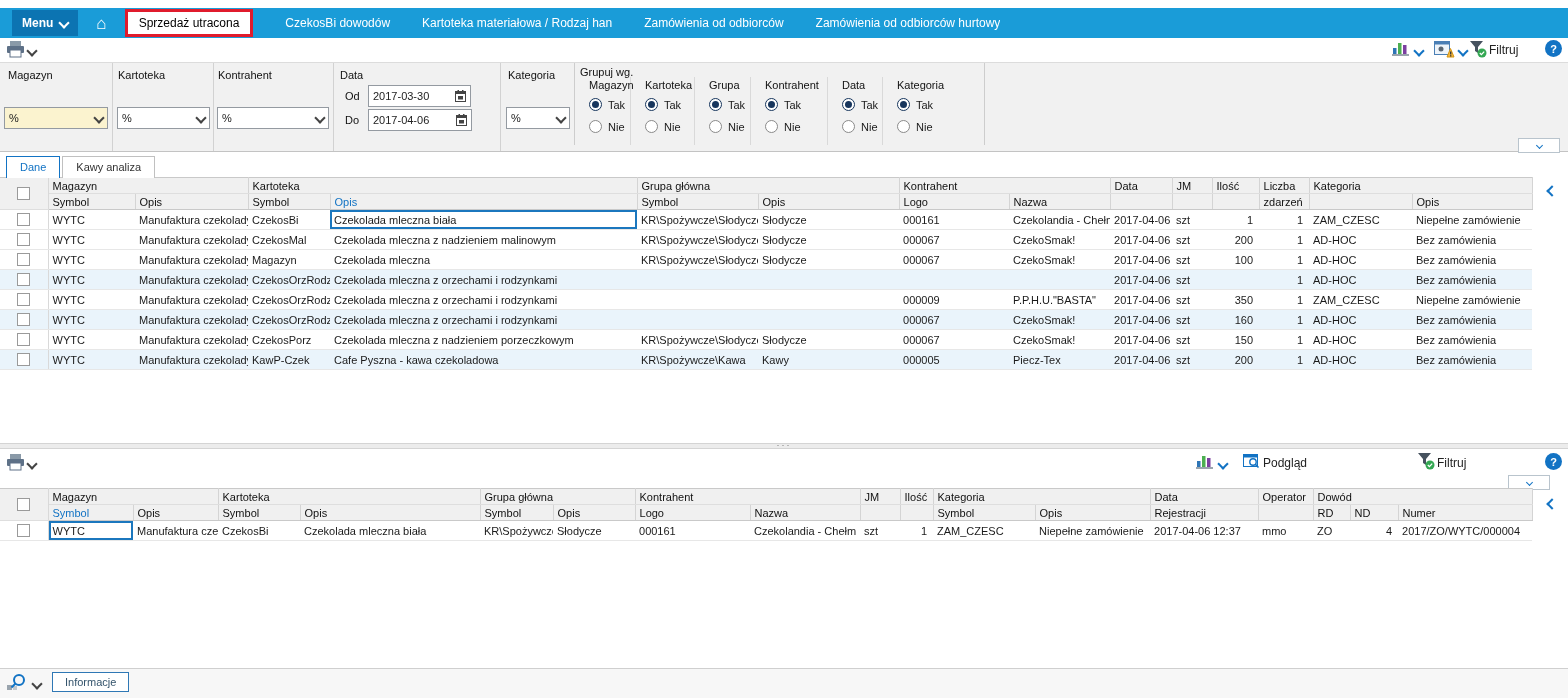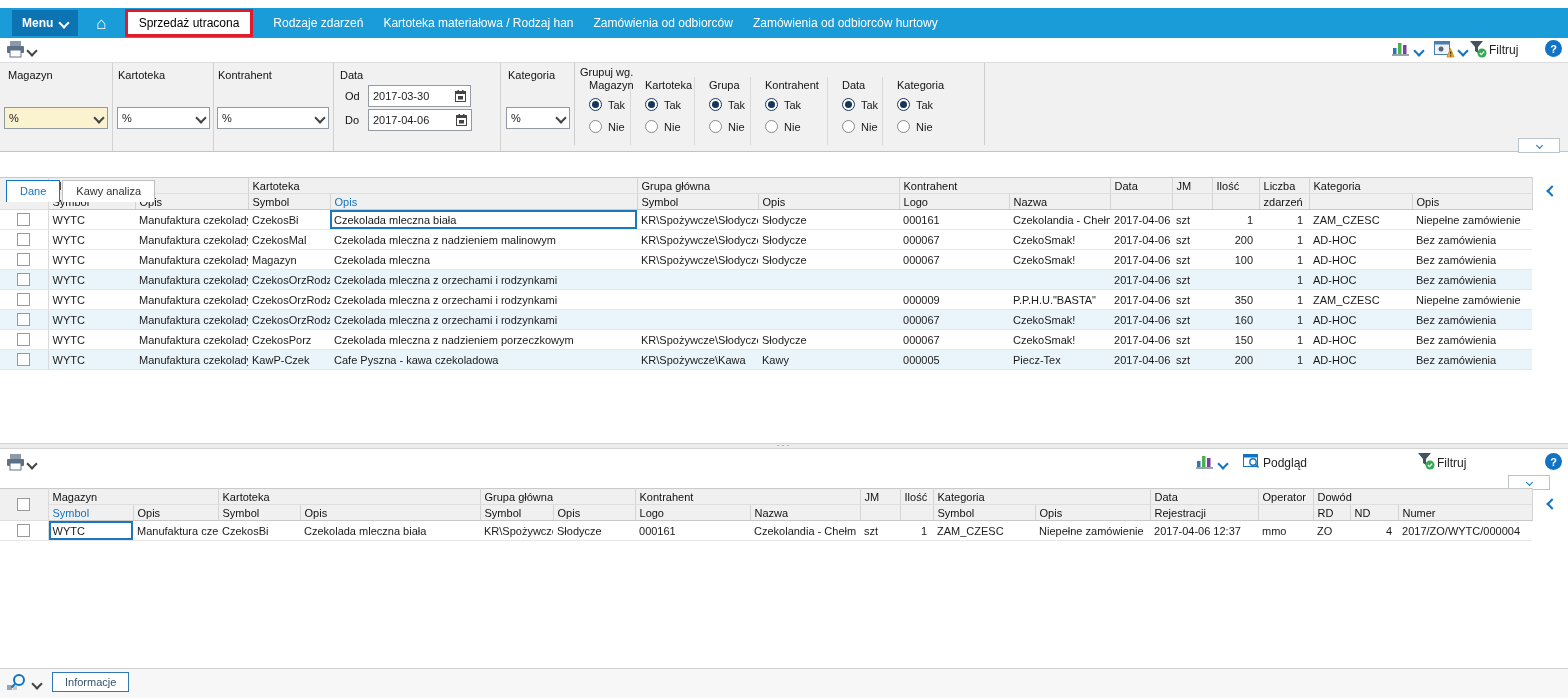--- a/index.html
+++ b/index.html
@@ -3,21 +3,21 @@
 <meta charset="utf-8">
 <style>
   html,body{margin:0;padding:0;background:#fff;}
   #app{position:relative;width:1568px;height:698px;overflow:hidden;background:#fff;
        font-family:"Liberation Sans","DejaVu Sans",sans-serif;font-size:11px;color:#1a1a1a;}
   
   #titlebar{position:absolute;left:0;top:8px;width:1568px;height:30px;background:#1a9cd8;
             display:flex;align-items:center;color:#fff;font-size:12px;}
   .menu-btn{margin-left:12px;height:26px;padding:0 10px;background:#0c74b2;display:flex;align-items:center;gap:7px;font-weight:bold;cursor:pointer;}
   .home{margin-left:18px;font-size:17px;line-height:1;}
-  .tb-tabs{margin-left:18px;display:flex;align-items:center;gap:20px;white-space:nowrap;}
+  .tb-tabs{margin-left:18px;display:flex;align-items:center;gap:32px;white-space:nowrap;}
   .tb-tab{color:#fff;cursor:pointer;white-space:nowrap;}
   .tb-tab.trunc{max-width:196px;overflow:hidden;}
   .tb-tab.active{background:#fff;color:#000;border:3px solid #e01b2c;padding:4px 11px;font-weight:normal;}
   .tb-right{margin-left:auto;display:flex;align-items:center;gap:9px;margin-right:6px;}
   .company{font-weight:bold;white-space:nowrap;}
   .winbtn{width:20px;text-align:center;font-size:13px;cursor:pointer;}
   .tbsep{width:1px;height:18px;background:rgba(255,255,255,.45);margin:0 4px;}
   
   .chv{display:inline-block;width:6px;height:6px;border-right:2px solid currentColor;border-bottom:2px solid currentColor;transform:rotate(45deg);}
   .chv.up{transform:rotate(-135deg);}
@@ -43,21 +43,21 @@
   #grupuj .gtitle{position:absolute;left:5px;top:3px;color:#111;}
   #gcols{position:absolute;left:0;top:14px;bottom:0;right:0;display:flex;}
   .gcol{box-sizing:border-box;border-right:1px solid #d9d9d9;padding:2px 0 0 14px;}
   .gcol:last-child{border-right:none;}
   .gname{margin-bottom:7px;color:#111;}
   .gopt{display:flex;align-items:center;gap:6px;margin-bottom:9px;}
   .rad{width:13px;height:13px;border:1px solid #8a8a8a;border-radius:50%;background:#fff;display:inline-block;position:relative;box-sizing:border-box;}
   .rad.sel{border-color:#17365d;}
   .rad.sel::after{content:"";position:absolute;left:2px;top:2px;right:2px;bottom:2px;background:#17365d;border-radius:50%;}
   
-  #tabs1{position:absolute;left:6px;top:156px;height:22px;display:flex;z-index:3;margin-top:24px;}
+  #tabs1{position:absolute;left:6px;top:156px;height:22px;display:flex;z-index:3;}
   .atab{padding:4px 13px 3px;background:#fff;border:1px solid #c0c0c0;border-bottom:none;color:#333;margin-right:2px;cursor:pointer;}
   .atab.active{border-color:#1273c4;color:#1273c4;}
   
   .grid{position:absolute;left:0;border-collapse:collapse;table-layout:fixed;width:1532px;font-size:11px;}
   .grid th{background:#f0f0f0;font-weight:normal;text-align:left;padding:0 4px;height:15px;
            border-right:1px solid #d4d4d4;border-bottom:1px solid #c9c9c9;overflow:hidden;white-space:nowrap;color:#111;}
   .grid thead tr.g th{border-top:1px solid #c9c9c9;border-bottom:1px solid #dedede;}
   .grid th.sorted{color:#1273c4;}
   .grid td{padding:0 4px;height:19px;border-bottom:1px solid #e7e7e7;white-space:nowrap;overflow:hidden;}
   .grid td.cb,.grid th.cb{border-right:1px solid #d9d9d9;text-align:center;padding:0;}
@@ -81,21 +81,21 @@
 <div id="app">
 
   <div id="titlebar">
     <div class="menu-btn">
       <span>Menu</span>
       <span class="chv"></span>
     </div>
     <span class="home">⌂</span>
     <div class="tb-tabs" id="tb-tabs">
         <span class="tb-tab active">Sprzedaż utracona</span>
-        <span class="tb-tab">Rodzaje zdarzeń</span>
+        <span class="tb-tab">CzekosBi dowodów</span>
         <span class="tb-tab">Kartoteka materiałowa / Rodzaj han</span>
         <span class="tb-tab">Zamówienia od odbiorców</span>
         <span class="tb-tab trunc">Zamówienia od odbiorców hurtowy</span>
       </div>
   </div>
 
   <div id="toolbar1">
     <svg class="abs" style="left:6px;top:3px" width="19" height="17">
       <rect x="4" y="0" width="11" height="5" fill="#8a9aa8"></rect>
       <rect x="1" y="5" width="17" height="7" rx="1" fill="#5e7187"></rect>

